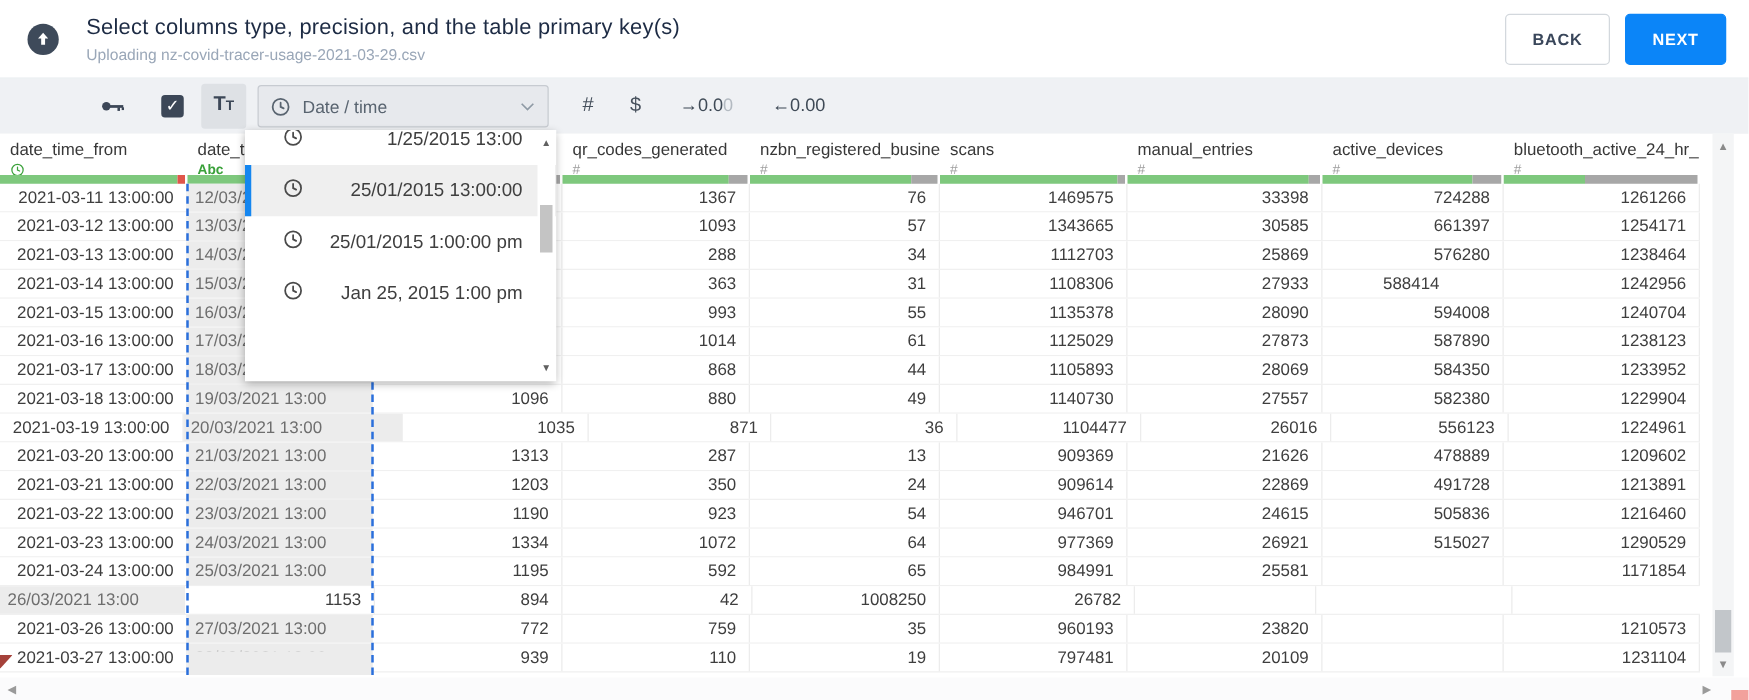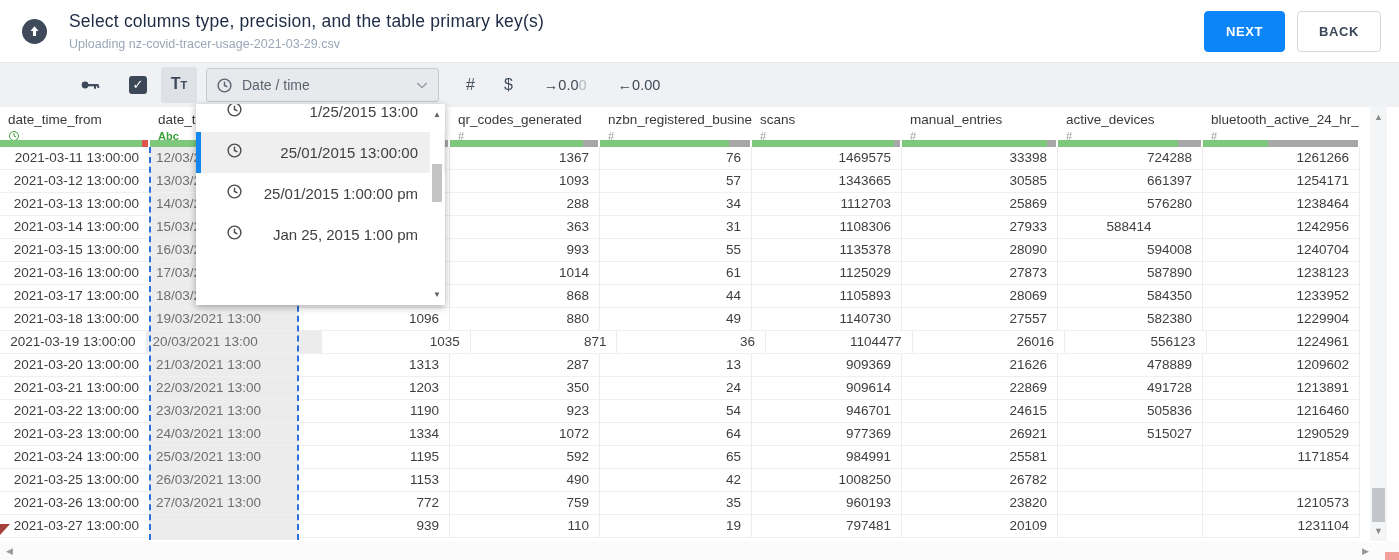--- a/index.html
+++ b/index.html
@@ -91,22 +91,22 @@
     <div class="upload-badge">
       <svg width="15" height="15" viewBox="0 0 24 24">
           <path d="M12 3.5l6.5 7.5h-4v8h-5v-8h-4z" fill="#fff"></path>
         </svg>
     </div>
     <div class="titles">
       <div class="title">Select columns type, precision, and the table primary key(s)</div>
       <div class="subtitle">Uploading nz-covid-tracer-usage-2021-03-29.csv</div>
     </div>
     <div class="header-buttons">
+      <div class="btn btn-back">BACK</div>
       <div class="btn btn-next">NEXT</div>
-      <div class="btn btn-back">BACK</div>
     </div>
   </div>
 
   <div class="toolbar">
     <div class="key-wrap">
       <svg width="22" height="16" viewBox="0 0 26 16">
         <circle cx="6" cy="8" r="4" fill="#3c4757"></circle>
         <rect x="9" y="6.9" width="13" height="2.6" fill="#3c4757"></rect>
         <rect x="16.5" y="9" width="2.4" height="3.4" fill="#3c4757"></rect>
         <rect x="20.5" y="9" width="2.2" height="2.6" fill="#3c4757"></rect>
@@ -374,24 +374,23 @@
           <div class="td selcol" style="width: 148px;">25/03/2021 13:00</div>
           <div class="td al-r" style="width: 152px;">1195</div>
           <div class="td al-r" style="width: 150px;">592</div>
           <div class="td al-r" style="width: 152px;">65</div>
           <div class="td al-r" style="width: 150px;">984991</div>
           <div class="td al-r" style="width: 156px;">25581</div>
           <div class="td al-r" style="width: 145px;"></div>
           <div class="td al-r" style="width: 157px;">1171854</div>
         </div>
         <div class="tr">
-          <div class="td al-r" style="width: 150px;">2021-03-25 13:00:00</div>
           <div class="td selcol" style="width: 148px;">26/03/2021 13:00</div>
           <div class="td al-r" style="width: 152px;">1153</div>
-          <div class="td al-r" style="width: 150px;">490</div>
+          <div class="td al-r" style="width: 150px;">894</div>
           <div class="td al-r" style="width: 152px;">42</div>
           <div class="td al-r" style="width: 150px;">1008250</div>
           <div class="td al-r" style="width: 156px;">26782</div>
           <div class="td al-r" style="width: 145px;"></div>
           <div class="td al-r" style="width: 157px;"></div>
         </div>
         <div class="tr">
           <div class="td al-r" style="width: 150px;">2021-03-26 13:00:00</div>
           <div class="td selcol" style="width: 148px;">27/03/2021 13:00</div>
           <div class="td al-r" style="width: 152px;">772</div>

